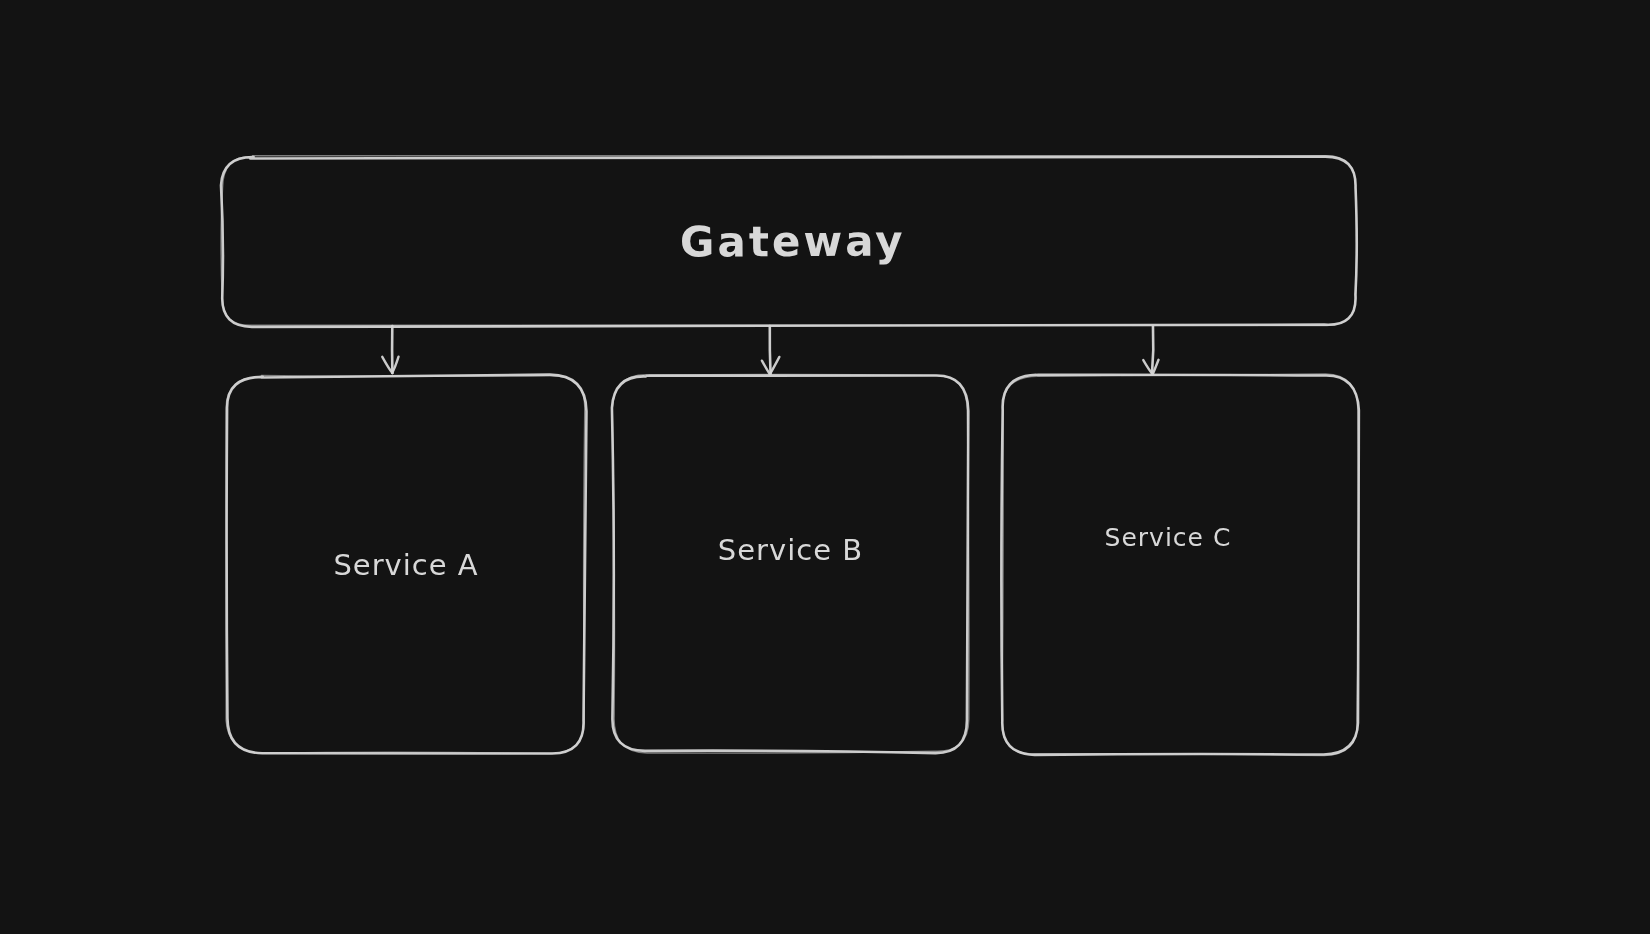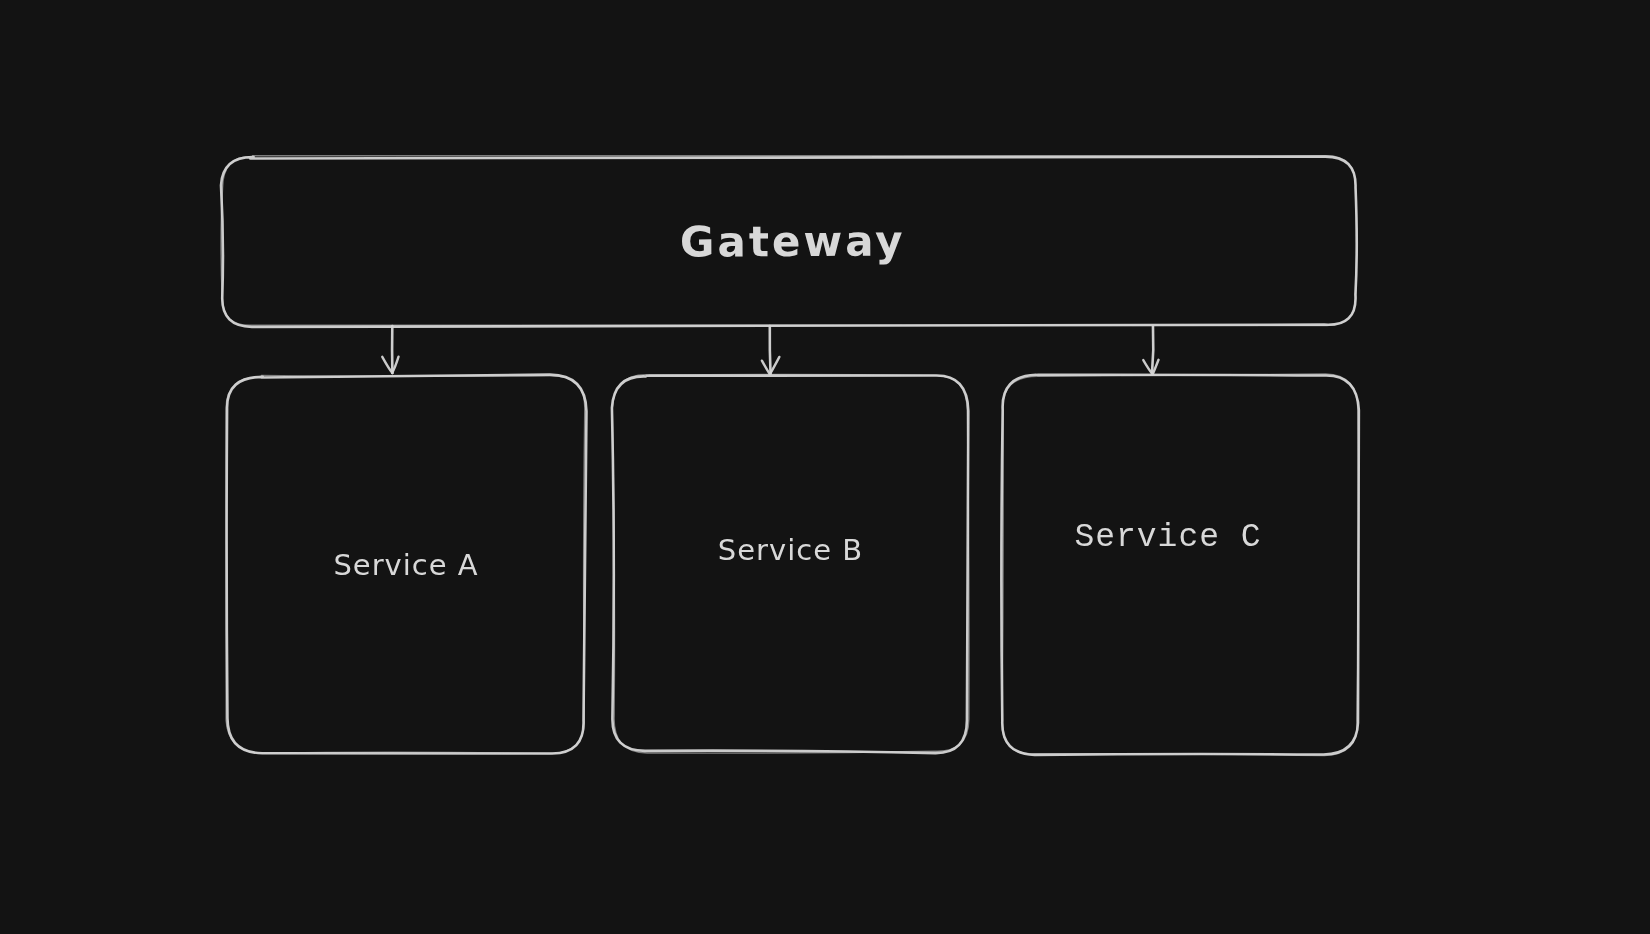--- a/index.html
+++ b/index.html
@@ -44,21 +44,21 @@
   #node-service-a {
     left: 227px; top: 376px; width: 358px; height: 377px;
     font-size: 29px; letter-spacing: 1px;
   }
   #node-service-b {
     left: 613px; top: 375px; width: 355px; height: 350px;
     font-size: 29px; letter-spacing: 1px;
   }
   #node-service-c {
     left: 1002px; top: 375px; width: 356px; height: 325px;
-    font-size: 33px; letter-spacing: 1px; font-family: Liberation Mono, monospace;
+    font-size: 25px; letter-spacing: 1px;
   }
   #node-service-c .label-text { transform: translateX(-12px); }
   .label-text { display: inline-block; }
 </style>
 </head>
 <body>
 
 <div class="canvas">
 
   <svg id="sketch-layer" viewBox="0 0 1650 934">

